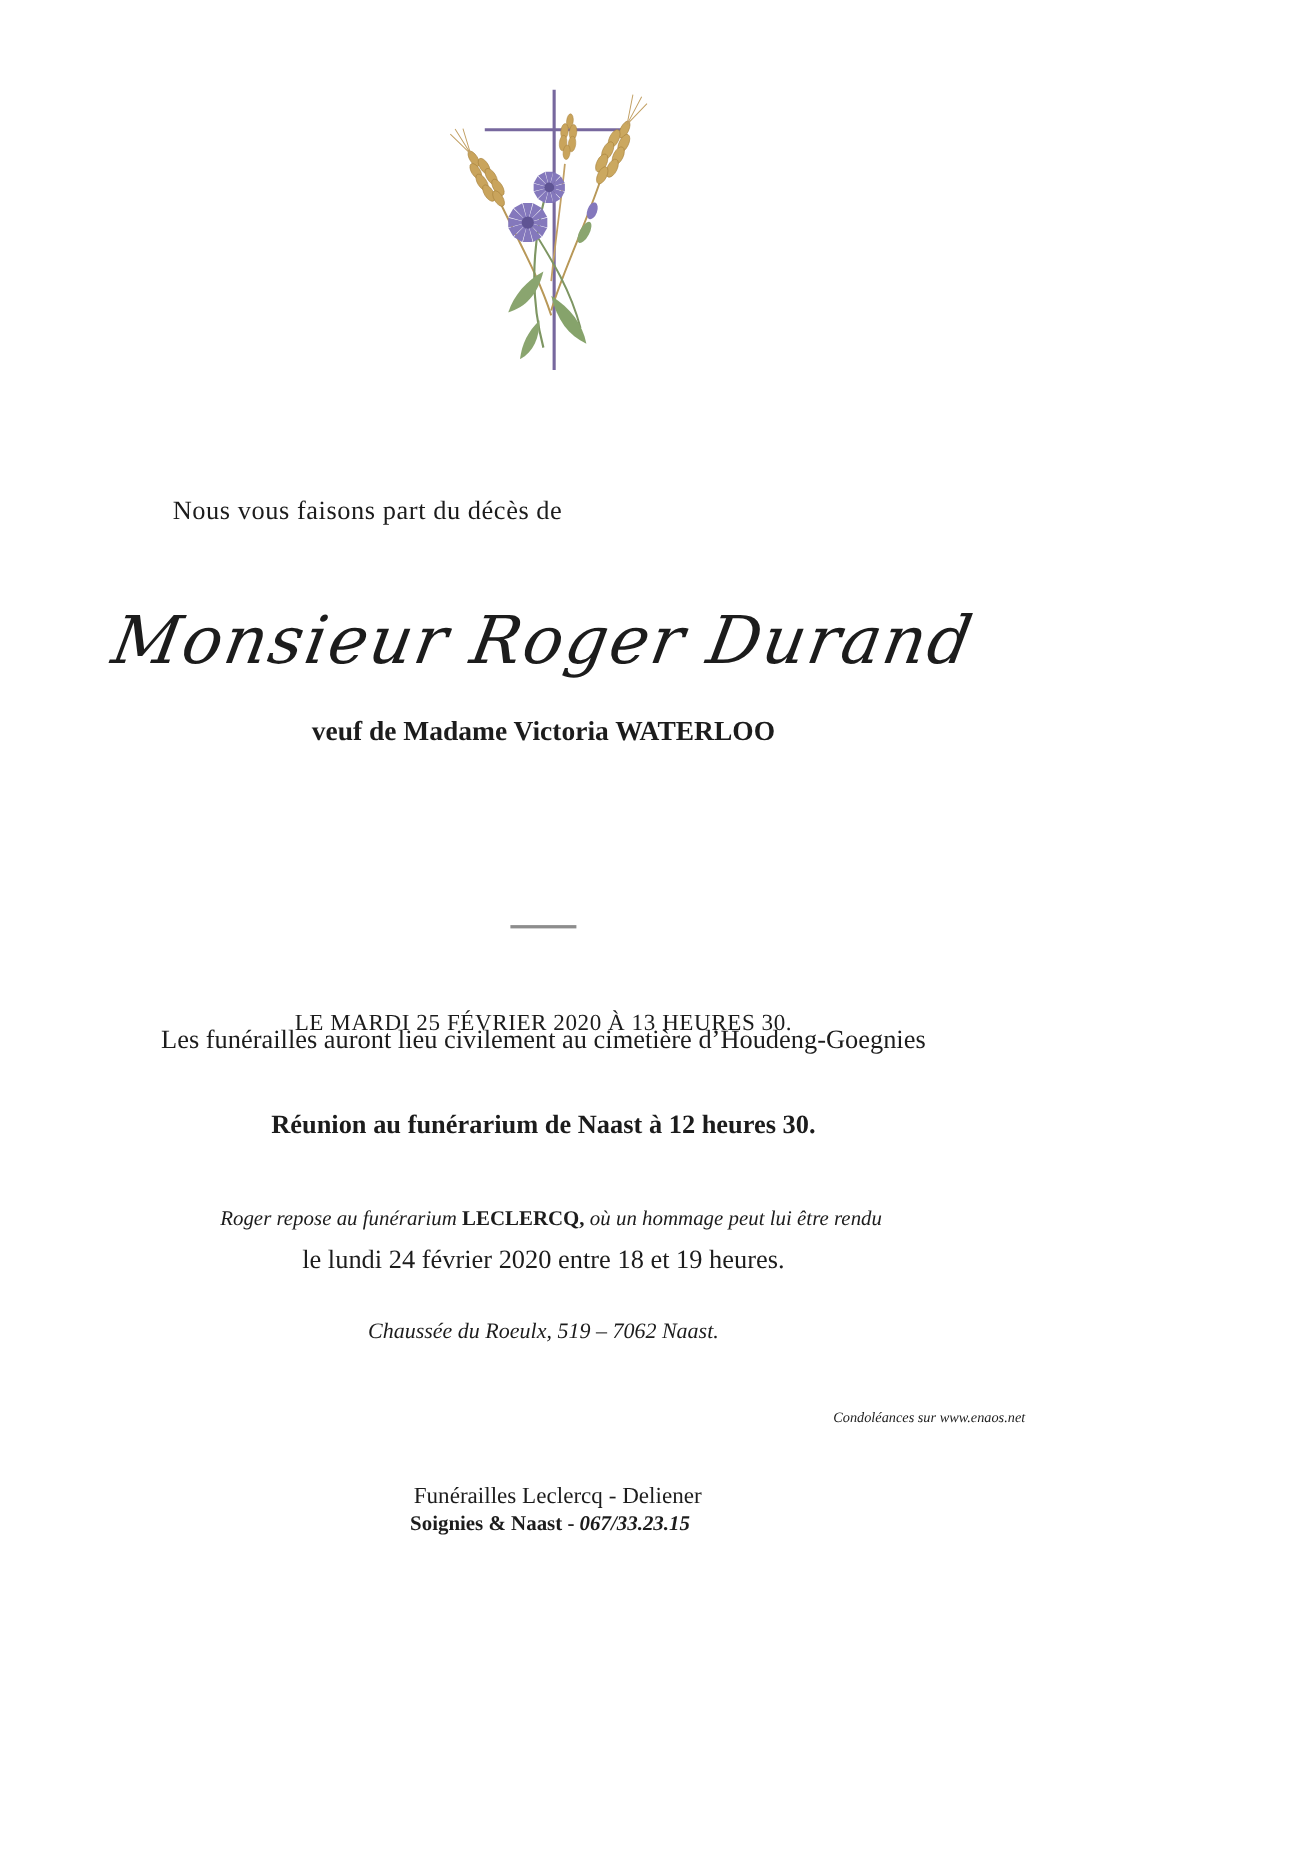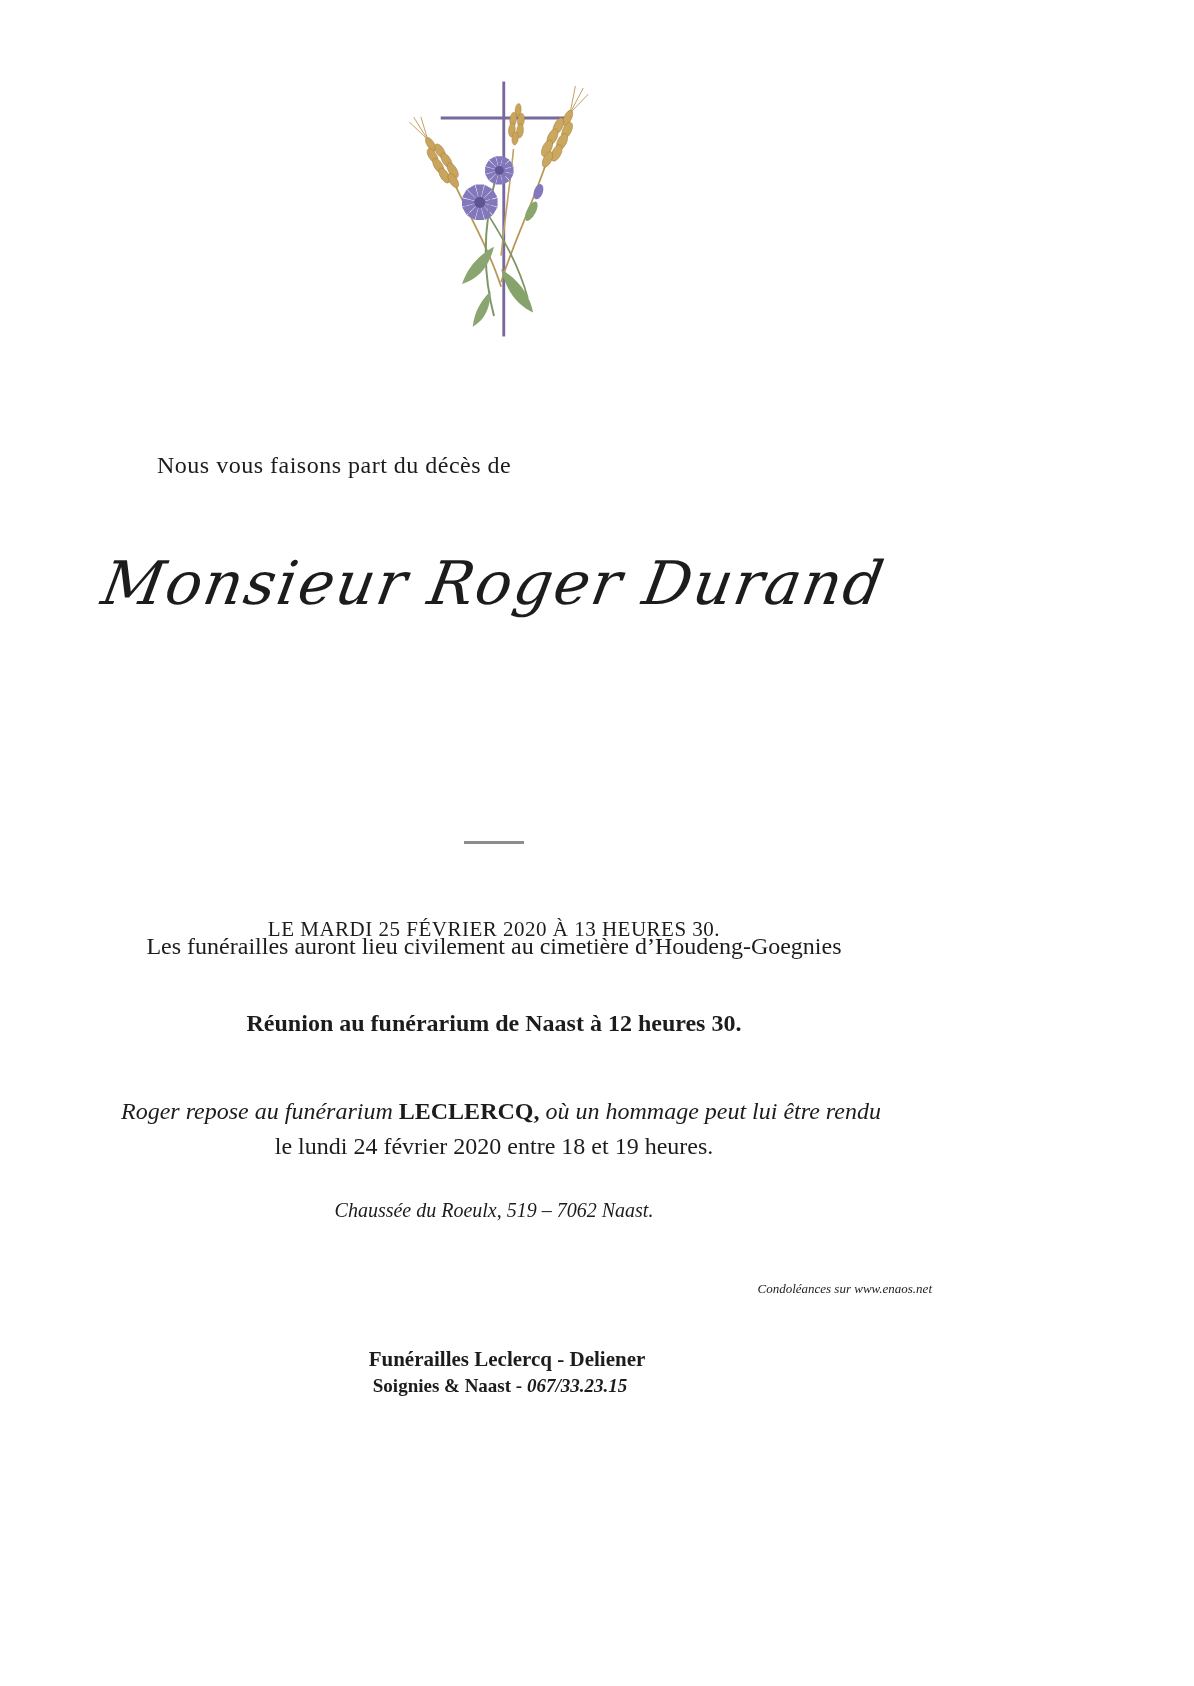--- a/index.html
+++ b/index.html
@@ -23,28 +23,28 @@
   .relation{top:652px;font-weight:bold;font-size:25px;}
   .birth{top:705px;font-size:24px;}
 
   .divider{position:absolute;top:841px;left:50%;width:60px;height:3px;margin-left:-30px;
            background:#8d8d8d;}
 
   .funerailles{top:933px;font-size:24px;}
   .bigdate{top:917px;font-weight:normal;font-size:21px;letter-spacing:.5px;}
   .reunion{top:1010px;font-weight:bold;font-size:24px;text-align:center;}
 
-  .repose1{top:1098px;font-size:24px;font-style:italic;margin-left:14px;}
+  .repose1{top:1098px;font-size:19px;font-style:italic;margin-left:14px;}
   .repose1 .home{font-style:normal;font-weight:bold;}
   .repose2{top:1133px;font-weight:normal;font-size:24px;font-style:normal;}
   .address{top:1199px;font-size:20px;font-style:italic;}
 
   .condolences{position:absolute;top:1281px;right:56px;font-size:13px;font-style:italic;text-align:right;}
 
-  .home1{top:1347px;font-weight:bold;font-size:21px;padding-left:26px;}
+  .home1{top:1347px;font-weight:normal;font-size:21px;padding-left:26px;}
   .home2{top:1375px;font-weight:bold;font-size:19px;margin-left:12px;}
   .home2 .phone{font-style:italic;}
 </style>
 </head>
 <body>
 
 <div class="page">
 
   <div class="art">
     <svg width="196" height="262" viewBox="0 0 220 295" xmlns="http://www.w3.org/2000/svg">
@@ -135,20 +135,21 @@
       <ellipse cx="160" cy="128" rx="5" ry="9" transform="rotate(20 160 128)" fill="#8478BC"></ellipse>
     </svg>
   </div>
 
   <div class="intro">Nous vous faisons part du décès de</div>
 
   <div class="line name">
     <span class="skew">Monsieur Roger Durand</span>
   </div>
 
+  <div class="line relation">veuf de Madame Victoria WATERLOO</div>
 
 
   <div class="divider"></div>
 
   <div class="line funerailles">Les funérailles auront lieu civilement au cimetière d’Houdeng-Goegnies</div>
   <div class="line bigdate">LE MARDI 25 FÉVRIER 2020 À 13 HEURES 30.</div>
   <div class="line reunion">Réunion au funérarium de Naast à 12 heures 30.</div>
 
   <div class="line repose1"><span>Roger repose au funérarium </span><span class="home">LECLERCQ,</span><span> où un hommage peut lui être rendu</span></div>
   <div class="line repose2">le lundi 24 février 2020 entre 18 et 19 heures.</div>

